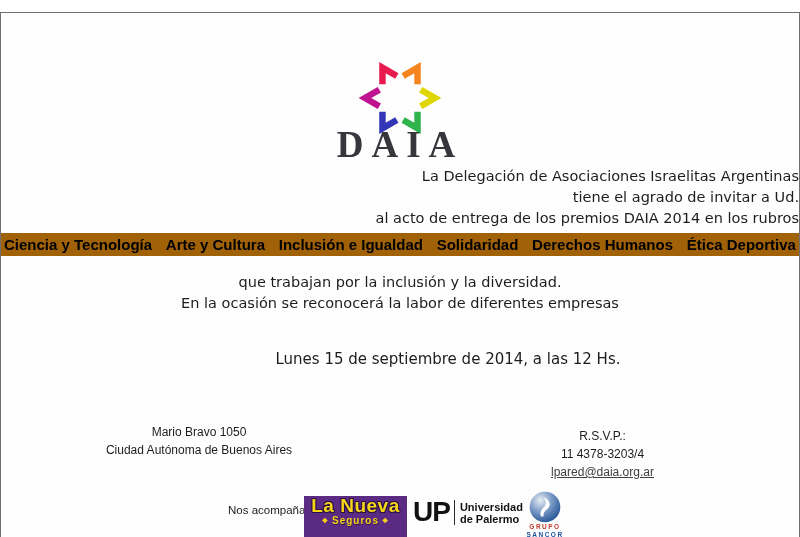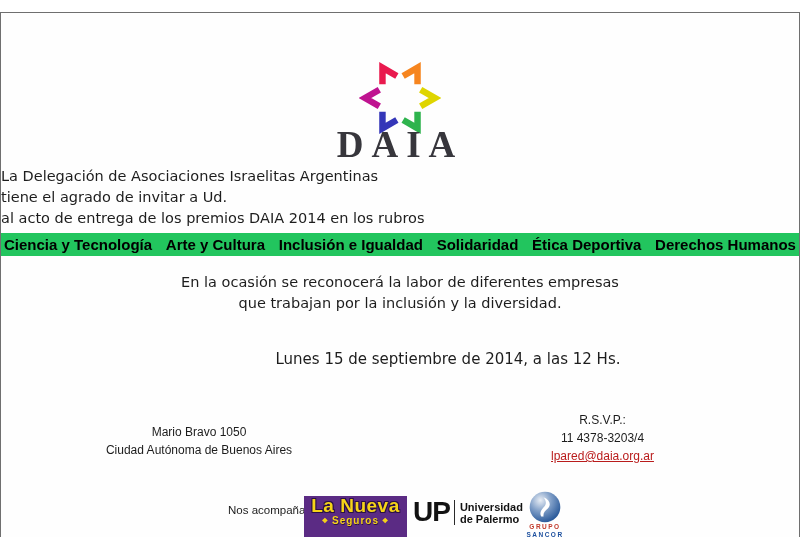--- a/index.html
+++ b/index.html
@@ -16,38 +16,38 @@
   
   .star-logo{position:absolute;top:49px;left:50%;transform:translateX(-50%);width:82px;height:72px;}
   .wordmark{
     position:absolute;top:110px;left:0;width:100%;
     text-align:center;
     font-family:"Liberation Serif", serif;
     font-weight:bold;font-size:37px;letter-spacing:8px;
     color:#37363c;
   }
   
-  .invitation{position:absolute;top:153px;left:0;width:100%;text-align:left;
+  .invitation{position:absolute;top:153px;left:0;width:100%;text-align:right;
     font-size:14.5px;line-height:21px;color:#1d1d1d;}
   .occasion{position:absolute;top:259px;left:0;width:100%;text-align:center;
     font-size:14.5px;line-height:21px;color:#1d1d1d;}
   .date-line{position:absolute;top:337px;left:0;width:100%;text-align:center;
     font-size:15px;color:#1d1d1d;padding-left:48px;}
   
   .banner{
     position:absolute;top:220px;left:0;right:0;height:23px;
     display:flex;justify-content:space-between;align-items:center;
     padding:0 3px;box-sizing:border-box;
     font-family:"Liberation Sans", sans-serif;
     font-weight:bold;font-size:15px;color:#000;
   }
   
   .venue{position:absolute;top:410px;left:100px;width:196px;text-align:center;
     font-family:"Liberation Sans", sans-serif;font-size:12px;line-height:18px;color:#1c1c1c;}
-  .rsvp{position:absolute;top:398px;left:505px;width:193px;text-align:center;
+  .rsvp{position:absolute;top:414px;left:505px;width:193px;text-align:center;
     font-family:"Liberation Sans", sans-serif;font-size:12px;line-height:18px;color:#1c1c1c;}
   .rsvp .email{text-decoration:underline;cursor:pointer;}
   
   .sponsors-heading{position:absolute;top:491px;left:227px;
     font-family:"Liberation Sans", sans-serif;font-size:11.5px;color:#1c1c1c;}
   .la-nueva{
     position:absolute;left:303px;top:483px;width:103px;height:48px;
     display:flex;flex-direction:column;align-items:center;justify-content:flex-start;
     font-family:"Liberation Sans", sans-serif;
   }
@@ -86,51 +86,51 @@
   </svg>
 
   <div class="wordmark">DAIA</div>
 
   <div class="invitation">
     <div>La Delegación de Asociaciones Israelitas Argentinas</div>
     <div>tiene el agrado de invitar a Ud.</div>
     <div>al acto de entrega de los premios DAIA 2014 en los rubros</div>
   </div>
 
-  <div class="banner" style="background-color: #22c55e;">
+  <div class="banner" style="background-color: #a16207;">
 
       <span class="banner-item">Ciencia y Tecnología</span>
 
       <span class="banner-item">Arte y Cultura</span>
 
       <span class="banner-item">Inclusión e Igualdad</span>
 
       <span class="banner-item">Solidaridad</span>
 
+      <span class="banner-item">Derechos Humanos</span>
+
       <span class="banner-item">Ética Deportiva</span>
-
-      <span class="banner-item">Derechos Humanos</span>
     </div>
 
   <div class="occasion">
+    <div>que trabajan por la inclusión y la diversidad.</div>
     <div>En la ocasión se reconocerá la labor de diferentes empresas</div>
-    <div>que trabajan por la inclusión y la diversidad.</div>
   </div>
 
   <div class="date-line">Lunes 15 de septiembre de 2014, a las 12 Hs.</div>
 
   <div class="venue">
     <div>Mario Bravo 1050</div>
     <div>Ciudad Autónoma de Buenos Aires</div>
   </div>
 
   <div class="rsvp">
     <div>R.S.V.P.:</div>
     <div>11 4378-3203/4</div>
-    <div class="email" style="color: #b91c1c;">lpared@daia.org.ar</div>
+    <div class="email" style="color: #404040;">lpared@daia.org.ar</div>
   </div>
 
   <div class="sponsors-heading">Nos acompañan:</div>
 
   <div class="la-nueva" style="background-color: rgb(91, 43, 132);">
     <div class="ln1" style="color: rgb(246, 212, 24);">La Nueva</div>
     <div class="ln2" style="color: rgb(246, 212, 24);">
       <span class="orn">❖</span>
       <span>Seguros</span>
       <span class="orn">❖</span>

